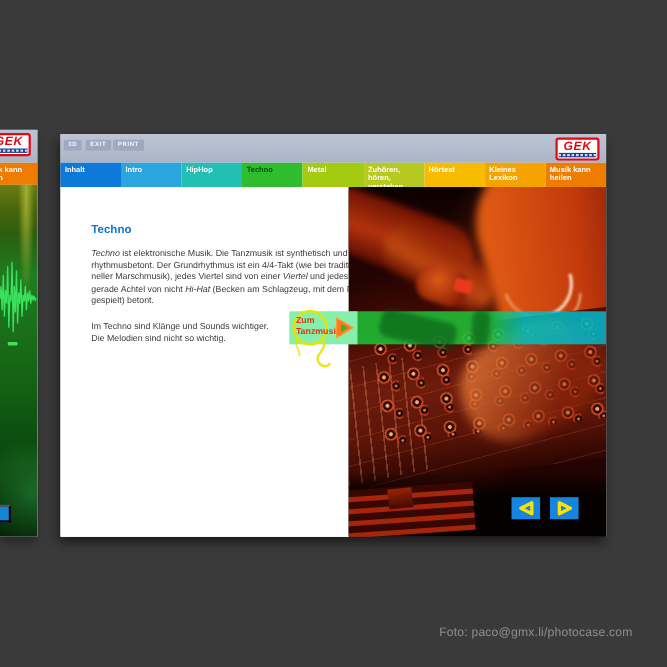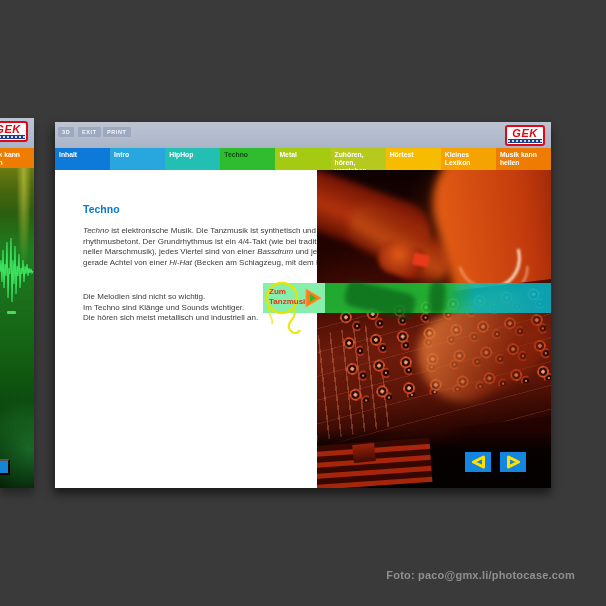--- a/index.html
+++ b/index.html
@@ -152,21 +152,21 @@
   .case-box{position:absolute;left:36px;bottom:26px;width:22px;height:18px;transform:rotate(-6deg);
       background:linear-gradient(180deg,#9a2208,#400a02);filter:blur(.5px);}
   .nav-btn{
     position:absolute;width:26px;height:20px;background:#1486e0;border:none;padding:0;cursor:pointer;
     display:flex;align-items:center;justify-content:center;z-index:6;
   }
   .nav-prev{left:148px;top:282px;}
   .nav-next{left:183px;top:282px;}
   
   .credit{
-    position:absolute;right:31px;top:569px;color:#8f8f8f;font-size:11px;letter-spacing:.2px;font-weight:bold;
+    position:absolute;right:31px;top:569px;color:#8f8f8f;font-size:11px;letter-spacing:.2px;
   }
 </style>
 </head>
 <body>
 
 <div class="left-window">
   <div class="lw-titlebar titlebar-bg">
     <div class="gek-logo">
       <span class="gek-txt">GEK</span>
       <span class="gek-strip"></span>
@@ -212,28 +212,28 @@
   </div>
 
   <div class="content">
 
     <div class="textcol">
       <div class="heading">Techno</div>
 
       <div class="para p1">
         <div class="line"><span class="it">Techno</span><span> ist elektronische Musik. Die Tanzmusik ist synthetisch und</span></div>
         <div class="line"><span>rhythmusbetont. Der Grundrhythmus ist ein 4/4-Takt (wie bei traditio-</span></div>
-        <div class="line"><span>neller Marschmusik), jedes Viertel sind von einer </span><span class="it">Bassdrum</span><span> und jedes</span></div>
-        <div class="line"><span>gerade Achtel von einer </span><span class="it">Hi-Hat</span><span> (Becken am Schlagzeug, mit dem Fuß</span></div>
+        <div class="line"><span>neller Marschmusik), jedes Viertel sind von einer </span><span class="it">Viertel</span><span> und jedes</span></div>
+        <div class="line"><span>gerade Achtel von nicht </span><span class="it">Hi-Hat</span><span> (Becken am Schlagzeug, mit dem Fuß</span></div>
+        <div class="line"><span>gespielt) betont.</span></div>
       </div>
 
       <div class="para p2">
+        <div class="line">Im Techno sind Klänge und Sounds wichtiger.</div>
         <div class="line">Die Melodien sind nicht so wichtig.</div>
-        <div class="line">Im Techno sind Klänge und Sounds wichtiger.</div>
-        <div class="line">Die hören sich meist metallisch und industriell an.</div>
       </div>
     </div>
 
     <button class="zb-btn">
       <svg class="zb-doodle" width="52" height="60" viewBox="0 0 52 60">
         <circle cx="22" cy="20" r="15" fill="none" stroke="#e8e400" stroke-width="2.4" opacity="0.95"></circle>
         <path d="M33 30 C40 40 24 44 30 52 C33 56 38 56 40 52" fill="none" stroke="#e8e400" stroke-width="2.2" opacity="0.9"></path>
         <path d="M10 28 C6 36 14 40 12 46" fill="none" stroke="#e8e400" stroke-width="1.8" opacity="0.7"></path>
       </svg>
       <span class="zb-label">

